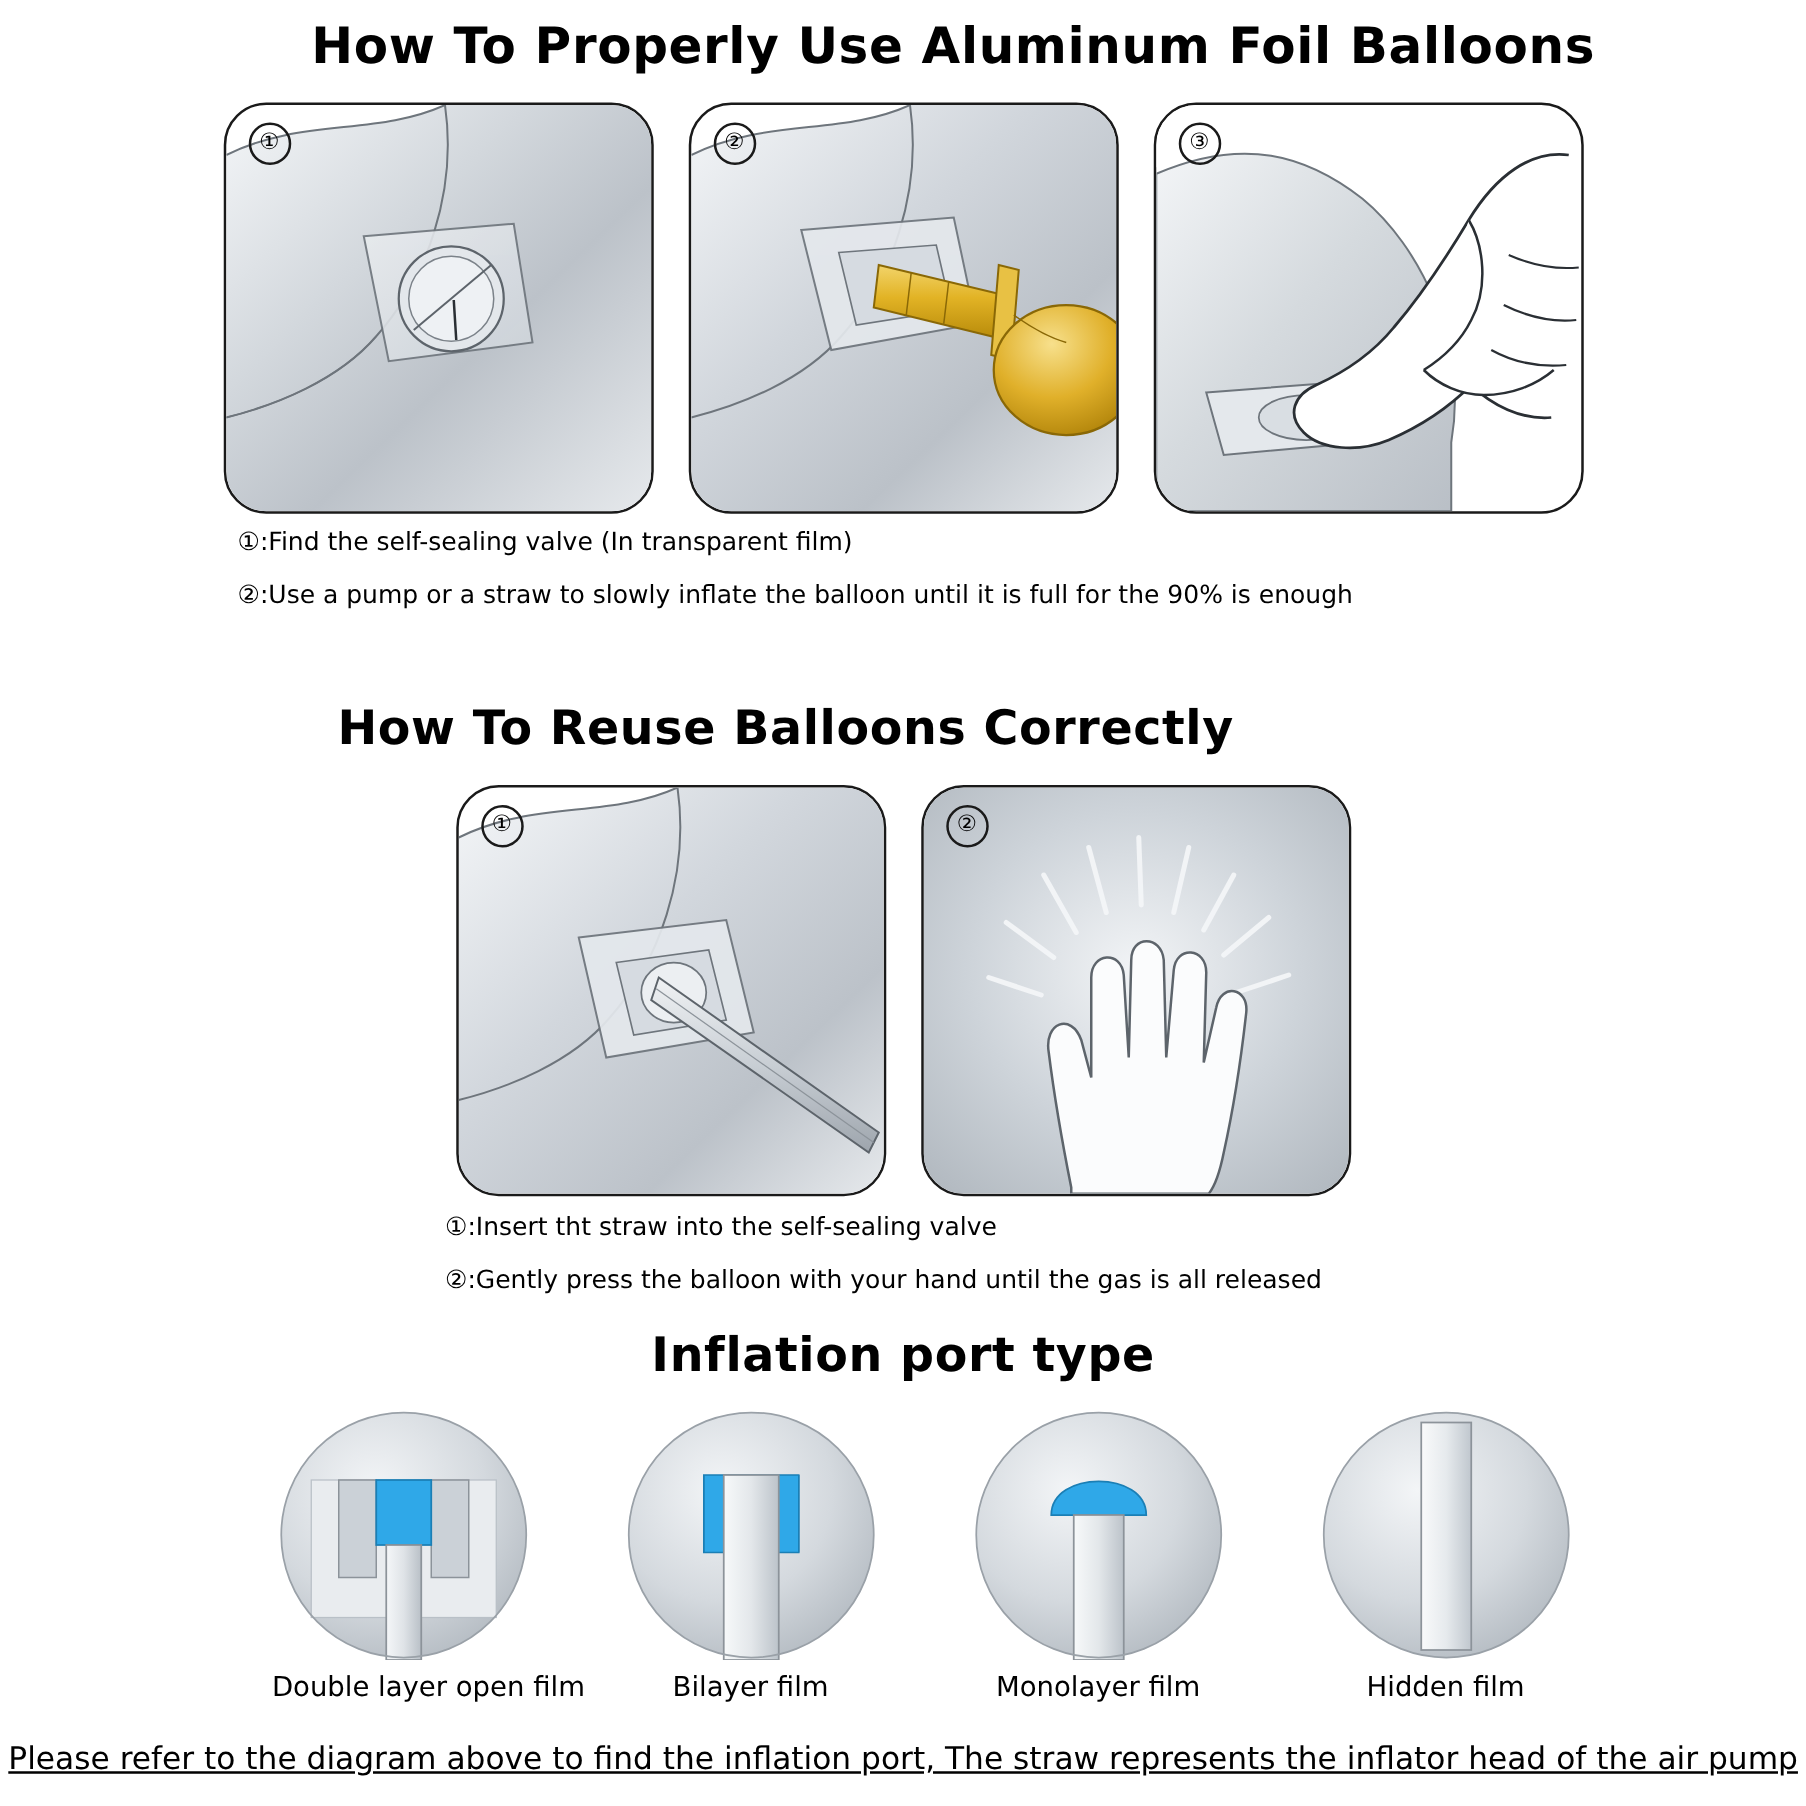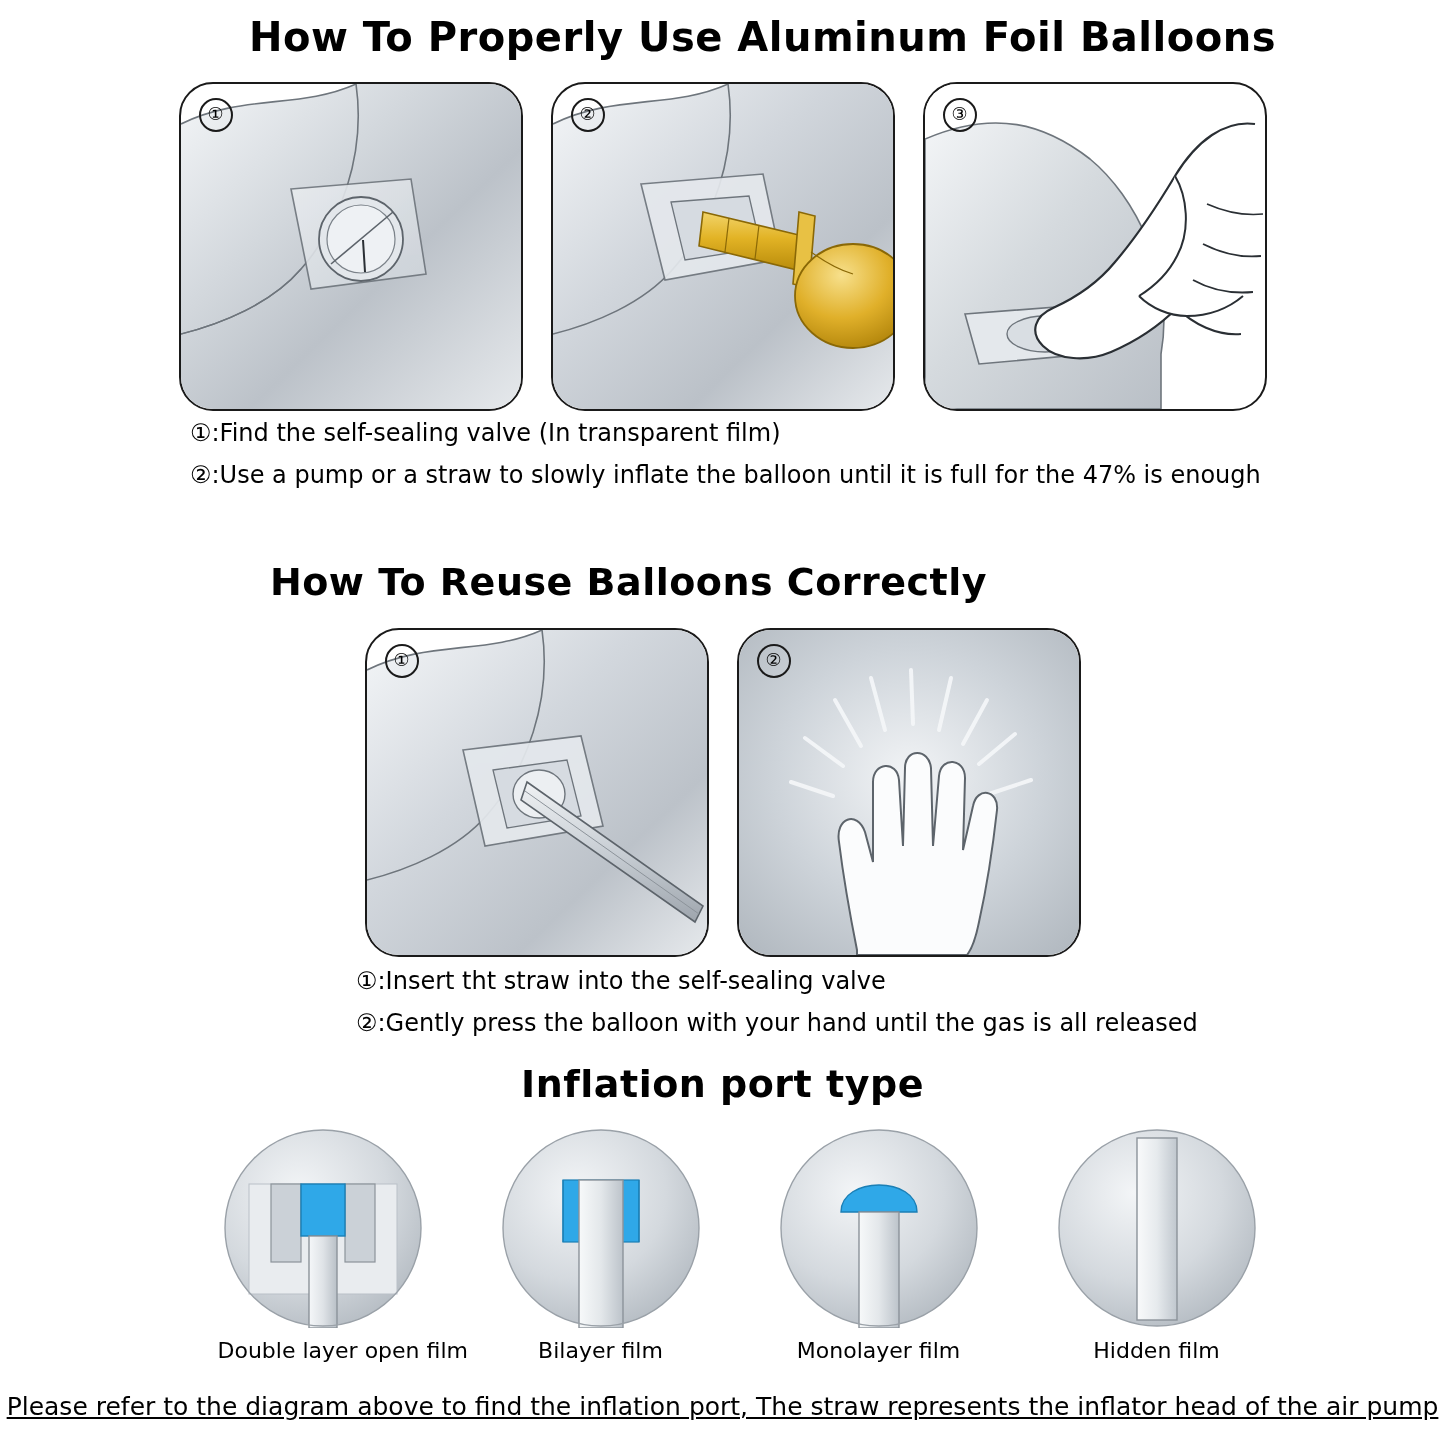--- a/index.html
+++ b/index.html
@@ -76,21 +76,21 @@
     line-height: 28px;
     text-align: center;
     font-family: "DejaVu Sans", sans-serif;
     background: transparent;
     z-index: 5;
   }
 
   
   .captions {
     position: absolute;
-    font-size: 24px;
+    font-size: 20px;
     line-height: 42px;
     font-family: "DejaVu Sans", sans-serif;
   }
   #captions-use { top: 412px; left: 190px; width: 1100px; }
   #captions-reuse { top: 960px; left: 356px; width: 1000px; }
   .captions div { white-space: nowrap; }
 
   
   #port-row {
     position: absolute;
@@ -225,21 +225,21 @@
         <path d="M268 196 C286 206 306 210 328 208" fill="none" stroke="#2a2f34" stroke-width="1.8"></path>
         <path d="M278 160 C298 170 316 174 336 172" fill="none" stroke="#2a2f34" stroke-width="1.8"></path>
         <path d="M282 120 C300 128 318 132 338 130" fill="none" stroke="#2a2f34" stroke-width="1.6"></path>
       </svg>
       <div class="panel-num">③</div>
     </div>
   </div>
 
   <div id="captions-use" class="captions">
     <div>①:Find the self-sealing valve (In transparent film)</div>
-    <div>②:Use a pump or a straw to slowly inflate the balloon until it is full for the 47% is enough</div>
+    <div>②:Use a pump or a straw to slowly inflate the balloon until it is full for the 90% is enough</div>
   </div>
 
   <div id="title-reuse" class="section-title">How To Reuse Balloons Correctly</div>
 
   <div id="row-reuse" class="panel-row">
 
     <div class="panel">
       <svg viewBox="0 0 340 325" xmlns="http://www.w3.org/2000/svg">
         <defs>
           <linearGradient id="foilD" x1="0" y1="0" x2="1" y2="1">

